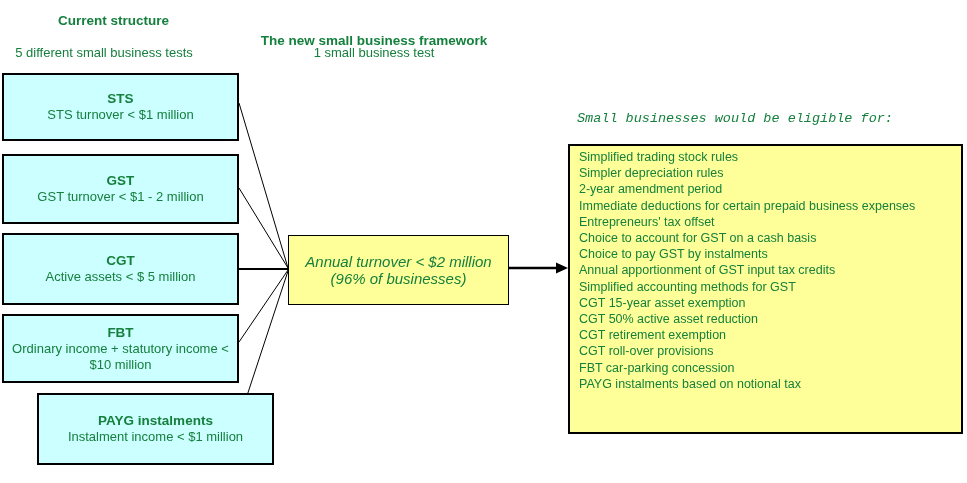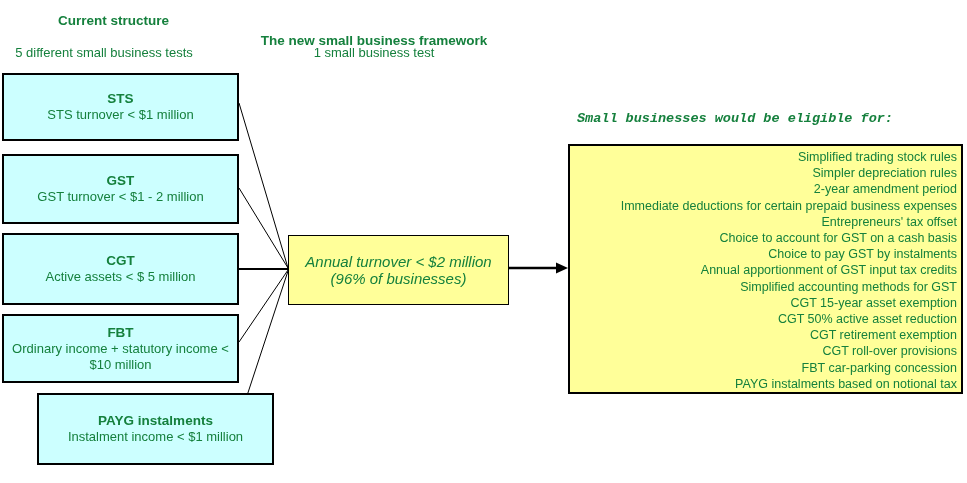--- a/index.html
+++ b/index.html
@@ -59,36 +59,35 @@
     font-size: 15px;
     line-height: 17px;
   }
 
   .elig-title {
     position: absolute;
     left: 577px;
     top: 111px;
     font-family: "Liberation Mono", monospace;
     font-style: italic;
-    font-weight: bold;
+    font-weight: normal;
     font-size: 13.5px;
     white-space: nowrap;
   }
 
   .elig-box {
     position: absolute;
     left: 568px;
     top: 144px;
     width: 395px;
-    height: 250px;
+    height: 290px;
     box-sizing: border-box;
     background: #ffff99;
     border: 2px solid #000000;
     padding: 3px 4px 0 9px;
-    text-align: right;
   }
   .elig-item {
     font-size: 12.5px;
     line-height: 16.2px;
     white-space: nowrap;
   }
 
   svg.overlay {
     position: absolute;
     left: 0; top: 0;

